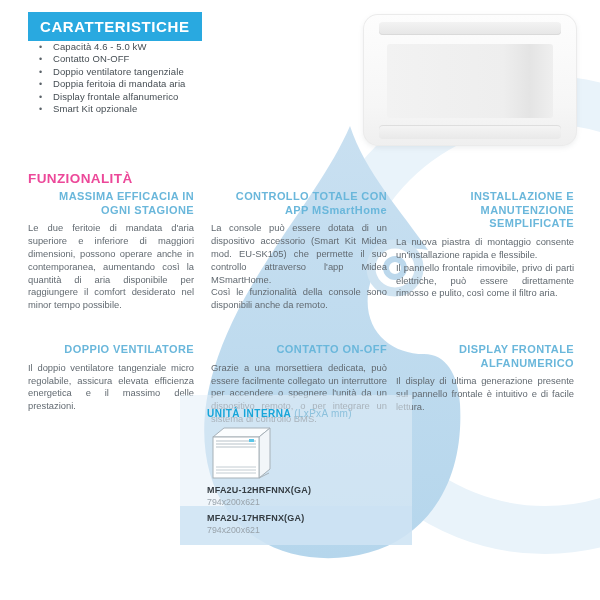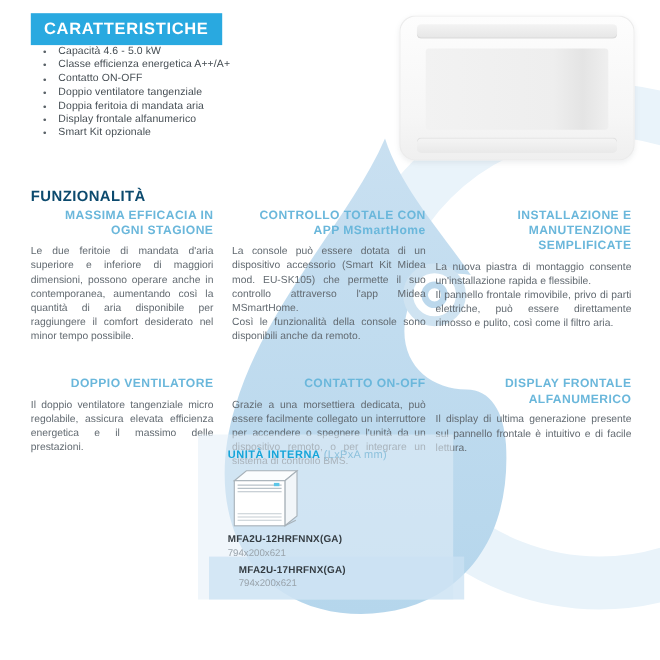--- a/index.html
+++ b/index.html
@@ -26,21 +26,21 @@
              background:linear-gradient(180deg,#fdfdfd 0%,#f6f6f6 70%,#efefef 100%);
              box-shadow:inset 0 0 0 1px #ebebeb,0 2px 5px rgba(120,130,140,.12);}
   .slot-top{position:absolute;left:16px;right:16px;top:8px;height:13px;border-radius:4px;
             background:linear-gradient(180deg,#f3f3f3,#e6e6e6);box-shadow:inset 0 -1px 0 #dadada;}
   .slot-bottom{position:absolute;left:16px;right:16px;bottom:7px;height:14px;border-radius:4px;
             background:linear-gradient(180deg,#f5f5f5,#e9e9e9);box-shadow:inset 0 1px 0 #dedede;}
   .front-panel{position:absolute;left:24px;right:24px;top:30px;bottom:28px;border-radius:3px;
             background:linear-gradient(90deg,#f2f2f2 0%,#eeeeee 70%,#e4e4e4 86%,#efefef 100%);}
 
   
-  .funz{left:28px;top:171px;font-size:13.5px;font-weight:bold;color:#0c4a6e;
+  .funz{left:28px;top:171px;font-size:13.5px;font-weight:bold;color:#ec4899;
         letter-spacing:.4px;z-index:2;}
 
   
   .section{z-index:2;}
   .sec-title{font-size:11px;line-height:13.7px;color:#6ab7db;letter-spacing:.4px;margin:0 0 5px 0;text-align:right;}
   .sec-body{font-size:9.4px;line-height:12.8px;color:#626a71;text-align:justify;
             white-space:pre-line;margin:0;}
   .c1{left:28px;width:166px;} .c2{left:211px;width:176px;} .c3{left:396px;width:178px;}
   .r1{top:190px;} .r2{top:299px;margin-top:44px;}
 
@@ -48,21 +48,21 @@
   .panel{left:180px;top:395px;width:232px;height:150px;z-index:2;
          background:rgba(228,239,248,.55);}
   .panel-title{position:absolute;left:27px;top:13px;font-size:10px;}
   .panel-title .t1{font-weight:bold;color:#16a5d9;letter-spacing:.5px;}
   .panel-title .t2{color:#8cc1dc;letter-spacing:.3px;}
   .unit-drawing{position:absolute;left:29px;top:31px;}
   .model{position:absolute;left:27px;}
   .model-name{font-size:9px;font-weight:bold;color:#343c42;letter-spacing:.2px;}
   .model-dims{font-size:8.8px;color:#99a3ab;margin-top:2px;}
   .m1{top:90px;}
-  .hl-row{position:absolute;left:10px;bottom:0;width:100%;height:39px;
+  .hl-row{position:absolute;left:0;bottom:0;width:100%;height:39px;
           background:rgba(203,226,243,.75);}
   .m2{top:7px;}
 </style>
 </head>
 <body>
 
 <svg id="watermark" viewBox="0 0 600 600" xmlns="http://www.w3.org/2000/svg">
   <defs>
     <linearGradient id="dropGrad" x1="0" y1="0" x2="0" y2="1">
       <stop offset="0" stop-color="#c9e0f1"></stop>
@@ -83,21 +83,20 @@
     C243,273 318,200 350,126 Z"></path>
 
   <circle cx="395" cy="268" r="24" fill="#ffffff" stroke="#cfe3f1" stroke-width="9"></circle>
   <circle cx="395" cy="268" r="9" fill="#ffffff" stroke="#bcd8ec" stroke-width="6"></circle>
 </svg>
 
 <div class="abs badge">CARATTERISTICHE</div>
 
 <ul class="abs features">
   <li>Capacità 4.6 - 5.0 kW</li>
-  <li>Classe efficienza energetica A++/A+</li>
   <li>Contatto ON-OFF</li>
   <li>Doppio ventilatore tangenziale</li>
   <li>Doppia feritoia di mandata aria</li>
   <li>Display frontale alfanumerico</li>
   <li>Smart Kit opzionale</li>
 </ul>
 
 <div class="abs photo">
   <div class="unit-body"></div>
   <div class="slot-top"></div>

